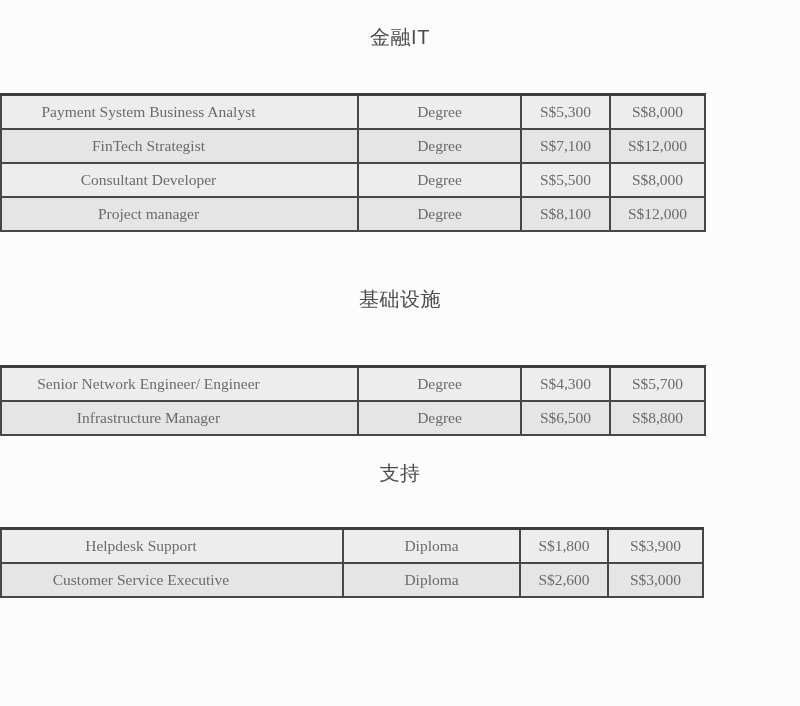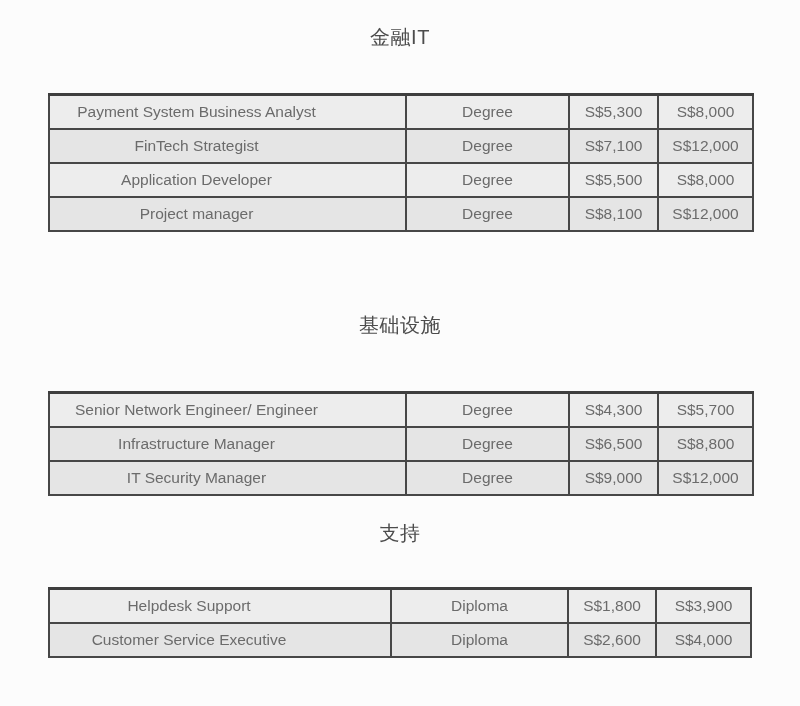--- a/index.html
+++ b/index.html
@@ -15,30 +15,30 @@
   }
   .section-heading {
     text-align: center;
     font-size: 20px;
     line-height: 30px;
     font-weight: 400;
     color: #4c4c4c;
     letter-spacing: 0.5px;
   }
   .heading-1 { margin-top: 22px; }
-  .heading-2 { margin-top: 78px; }
+  .heading-2 { margin-top: 52px; }
   .heading-3 { margin-top: 22px; }
 
   table.salary-table {
     border-collapse: collapse;
     table-layout: fixed;
-    margin-left: 48px;
     width: 704px;
     border: 2px solid #474747;
     border-top: 3px solid #3e3e3e;
+    font-family: Liberation Serif, serif;
   }
   .table-1 { margin-top: 41px; }
   .table-2 { margin-top: 51px; }
   .table-3 { margin-top: 39px; }
 
   table.salary-table td {
     border: 2px solid #474747;
     font-size: 15.5px;
     color: #6b6b6b;
     text-align: center;
@@ -74,21 +74,21 @@
         <td>S$5,300</td>
         <td>S$8,000</td>
       </tr>
       <tr class="row-even">
         <td class="role-cell">FinTech Strategist</td>
         <td>Degree</td>
         <td>S$7,100</td>
         <td>S$12,000</td>
       </tr>
       <tr class="row-odd">
-        <td class="role-cell">Application Developer</td>
+        <td class="role-cell">Consultant Developer</td>
         <td>Degree</td>
         <td>S$5,500</td>
         <td>S$8,000</td>
       </tr>
       <tr class="row-even">
         <td class="role-cell">Project manager</td>
         <td>Degree</td>
         <td>S$8,100</td>
         <td>S$12,000</td>
       </tr>
@@ -110,26 +110,20 @@
         <td>Degree</td>
         <td>S$4,300</td>
         <td>S$5,700</td>
       </tr>
       <tr class="row-even">
         <td class="role-cell">Infrastructure Manager</td>
         <td>Degree</td>
         <td>S$6,500</td>
         <td>S$8,800</td>
       </tr>
-      <tr class="row-even">
-        <td class="role-cell">IT Security Manager</td>
-        <td>Degree</td>
-        <td>S$9,000</td>
-        <td>S$12,000</td>
-      </tr>
     </tbody>
   </table>
 
   <div class="section-heading heading-3">支持</div>
 
   <table class="salary-table table-3">
     <colgroup>
       <col style="width:342px">
         <col style="width:177px">
         <col style="width:88px">
@@ -139,18 +133,18 @@
       <tr class="row-odd">
         <td class="role-cell">Helpdesk Support</td>
         <td>Diploma</td>
         <td>S$1,800</td>
         <td>S$3,900</td>
       </tr>
       <tr class="row-even">
         <td class="role-cell">Customer Service Executive</td>
         <td>Diploma</td>
         <td>S$2,600</td>
-        <td>S$4,000</td>
+        <td>S$3,000</td>
       </tr>
     </tbody>
   </table>
 
 </div>
 
 </body></html>

